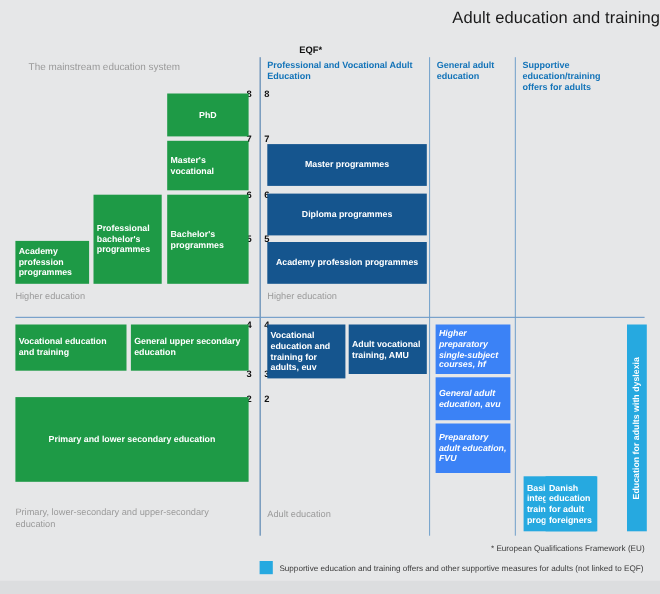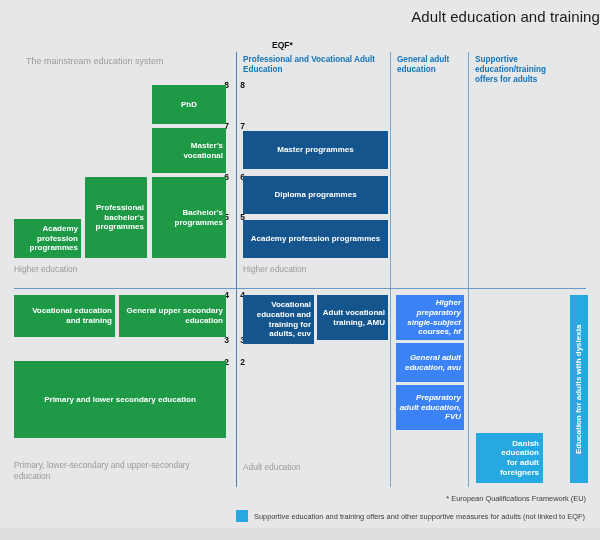--- a/index.html
+++ b/index.html
@@ -75,21 +75,21 @@
     width: 9px;
     text-align: center;
   }
 
   
   .box {
     position: absolute;
     display: flex;
     align-items: center;
     justify-content: center;
-    text-align: right;
+    text-align: left;
     color: #ffffff;
     font-size: 8px;
     line-height: 9.6px;
     font-weight: bold;
     box-sizing: border-box;
     padding: 0 3px;
   }
   .box.green   { background: #1e9a46; }
   .box.navy    { background: #15558e; }
   .box.midblue { background: #3b82f6; font-style: italic; }

